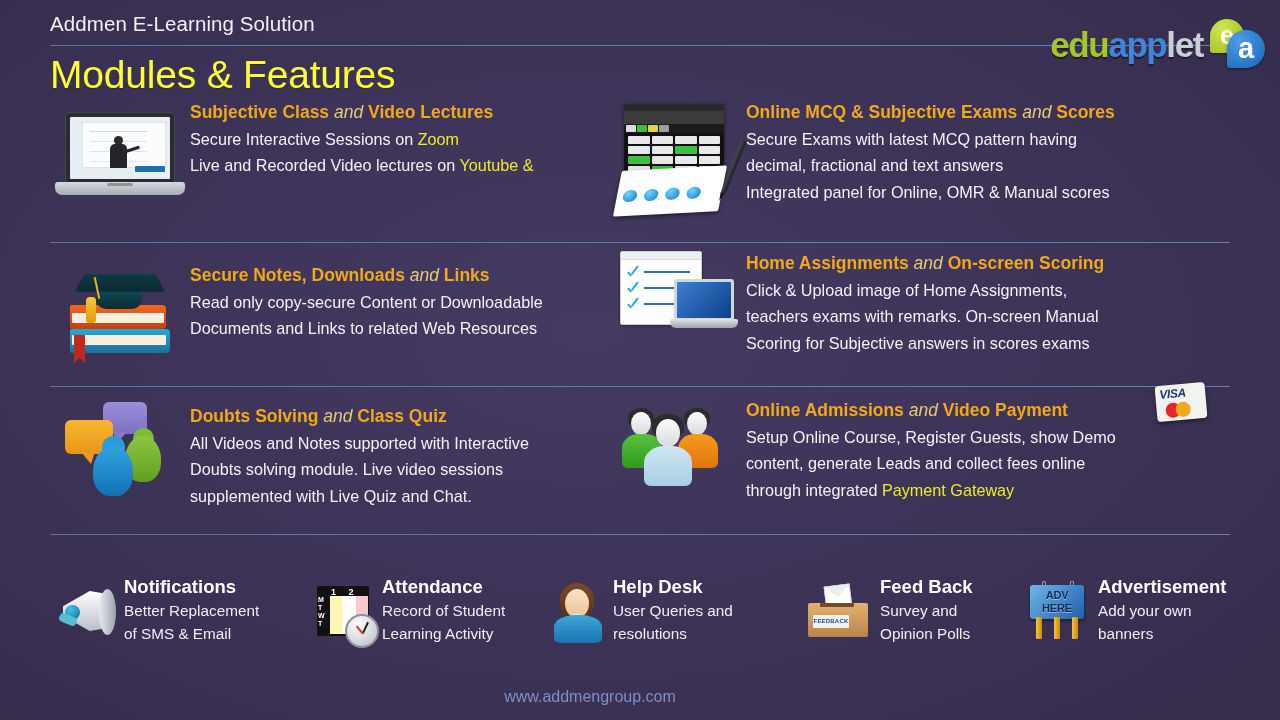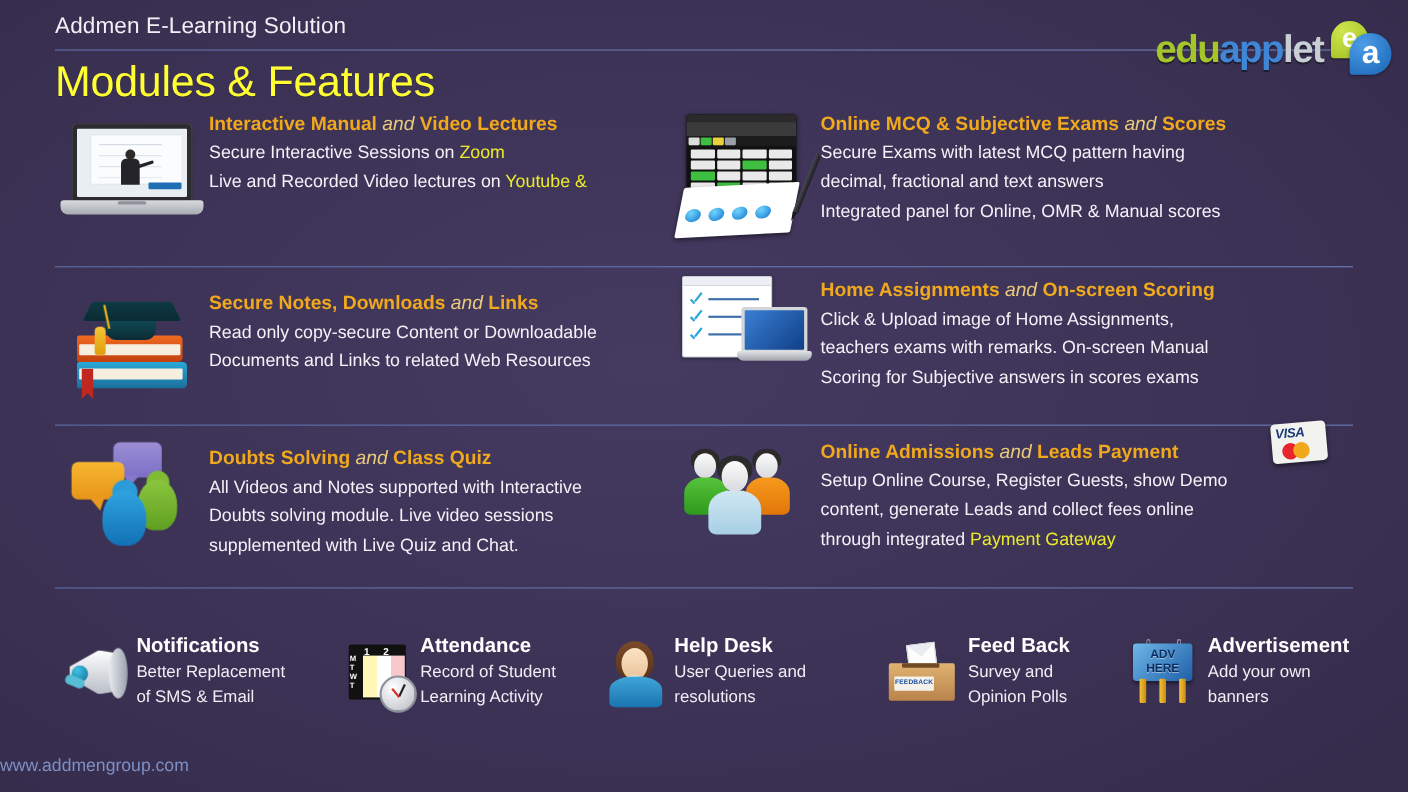--- a/index.html
+++ b/index.html
@@ -63,21 +63,21 @@
              background:linear-gradient(to right,#5e6fa8,#6d7cb5); }
 
   
   .bottom { position:absolute; left:0; top:575px; width:1280px; display:flex; padding-left:56px;align-items:center; }
   .bitem { display:flex; align-items:flex-start; }
   .bicon { flex:0 0 auto; display:flex; align-items:center; justify-content:center; }
   .btxt { padding-top:1px; }
   .bhead { font-size:18.5px; font-weight:700; color:#ffffff; line-height:1.2; margin-bottom:1px; }
   .bbody { font-size:15.3px; line-height:1.52; color:#f0eef5; }
 
-  .footer { position:absolute; left:0; top:688px; width:1180px; text-align:left;
+  .footer { position:absolute; left:0; top:688px; width:1180px; text-align:center;
             font-size:16px; color:#7f8fc4; }
 
   
   .ic { position:relative; }
 
   
   .lap { width:130px; height:92px; }
   .lap .lid { position:absolute; left:10px; top:0; width:110px; height:72px; background:#2c2c30;
               border-radius:5px 5px 2px 2px; padding:5px; box-shadow:inset 0 0 0 1px #46464c; }
   .lap .scr { width:100%; height:100%; background:#e9eef2; border-radius:1px; position:relative; overflow:hidden; }
@@ -283,21 +283,21 @@
                     <span class="arm"></span>
                   </div>
               <div class="badge"></div>
             </div>
               </div>
             <div class="base"></div>
           </div>
         </div>
         <div class="txt" style="width:450px;">
           <div class="ftitle">
-            <span>Interactive Manual</span><span class="conj"> and </span><span>Video Lectures</span>
+            <span>Subjective Class</span><span class="conj"> and </span><span>Video Lectures</span>
           </div>
           <div class="fbody">
             <div><span>Secure Interactive Sessions on </span><span class="hl">Zoom</span></div>
             <div><span>Live and Recorded Video lectures on </span><span class="hl">Youtube &amp;</span></div>
           </div>
         </div>
       </div>
 
       <div class="cell right">
         <div class="icon-wrap" style="width:136px;padding-top:4px;">
@@ -456,21 +456,21 @@
             </div>
             <div class="u c">
               <span class="hair" style="left:30px;top:16px;width:32px;height:24px;"></span>
               <span class="face" style="left:34px;top:21px;width:24px;height:28px;"></span>
               <span class="body" style="left:22px;top:48px;width:48px;height:40px;"></span>
             </div>
           </div>
         </div>
         <div class="txt" style="width:464px;position:relative;">
           <div class="ftitle" style="position:relative;">
-            <span>Online Admissions</span><span class="conj"> and </span><span>Leads Payment</span>
+            <span>Online Admissions</span><span class="conj"> and </span><span>Video Payment</span>
             <span class="card">
               <span class="v">VISA</span>
               <span class="mcR"></span>
               <span class="mcY"></span>
             </span>
           </div>
           <div class="fbody">
             <div>Setup Online Course, Register Guests, show Demo</div>
             <div>content, generate Leads and collect fees online</div>
             <div><span>through integrated </span><span class="hl">Payment Gateway</span></div>

